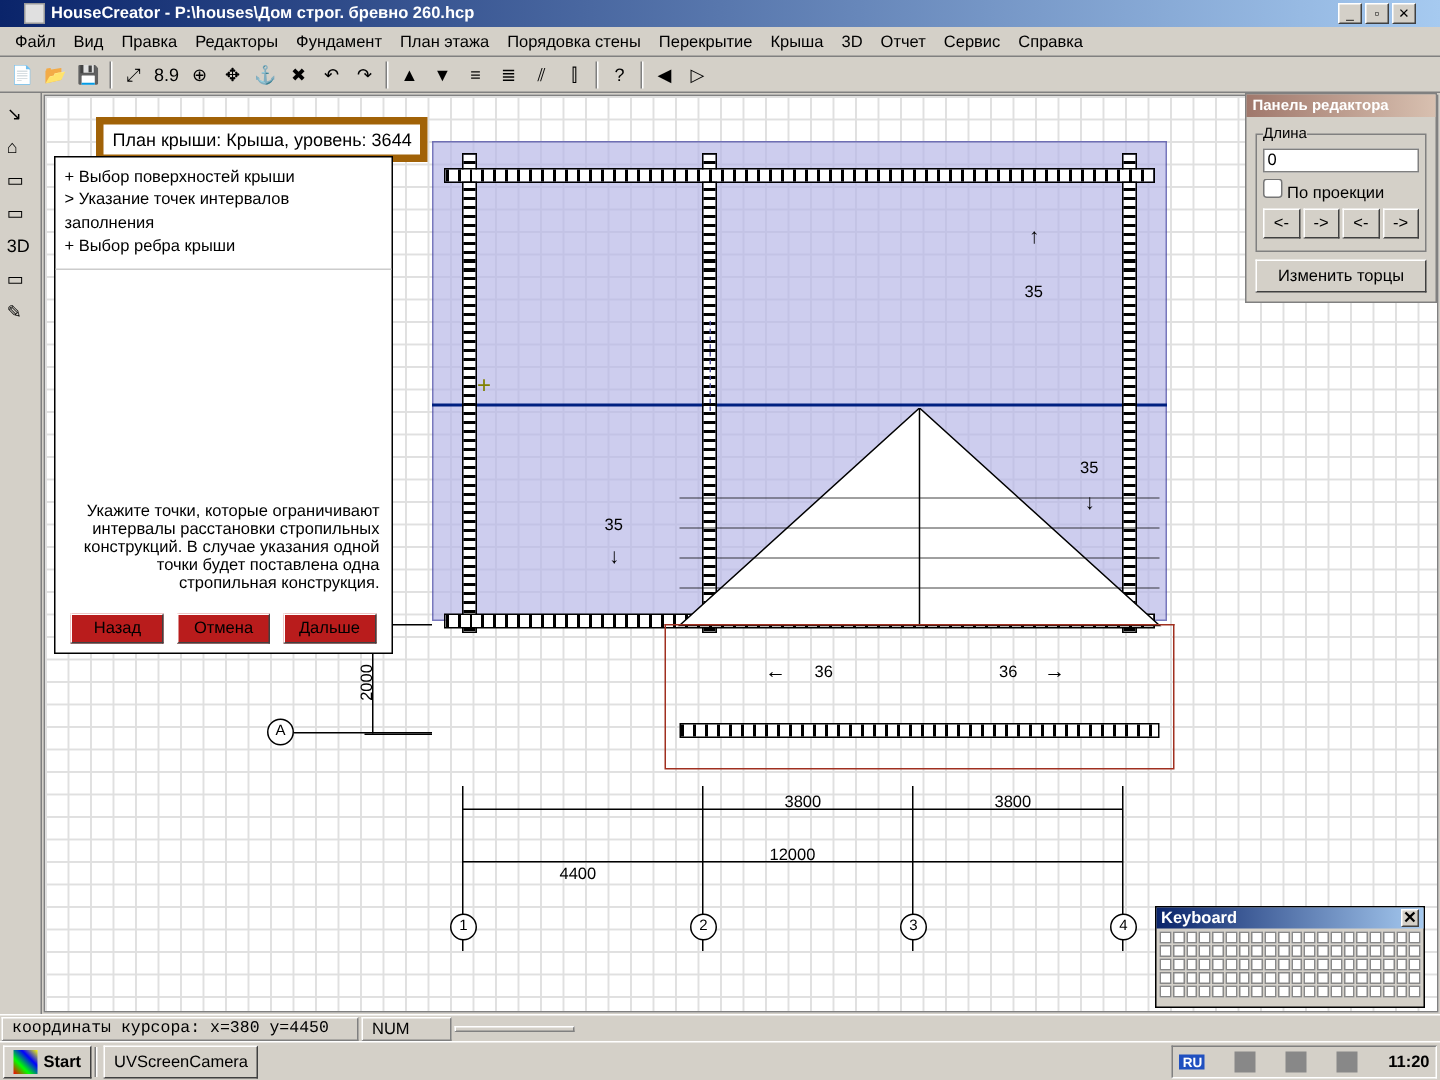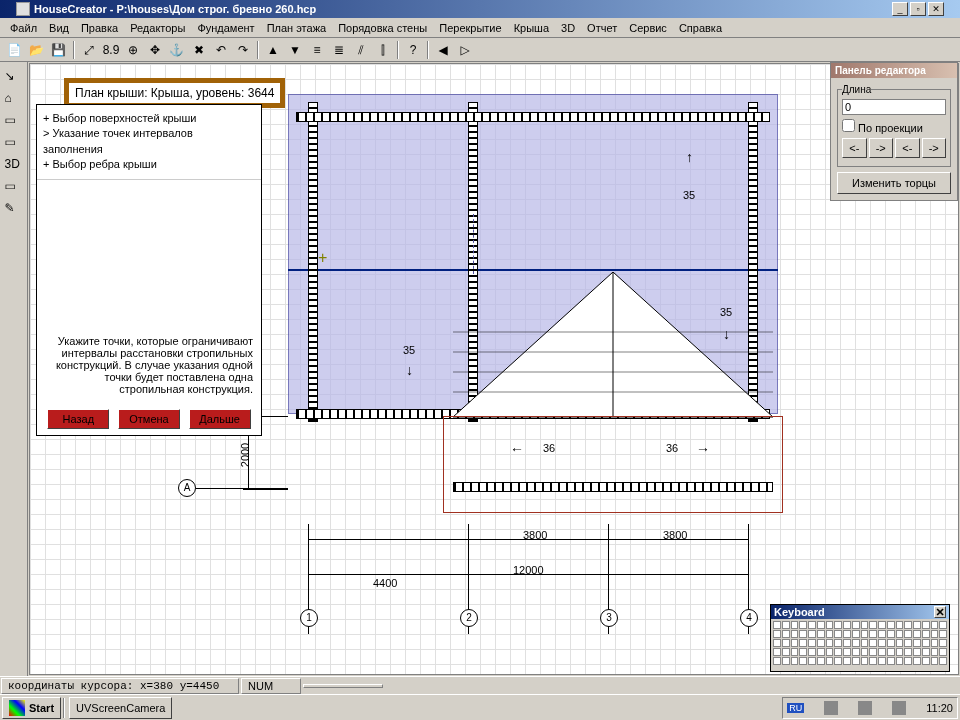--- a/index.html
+++ b/index.html
@@ -58,21 +58,21 @@
 .statusbar .cell{ border:1px solid #808080; border-top-color:#fff; border-left-color:#fff; padding:1px 6px; margin:0 1px; flex:0 0 auto;}
 .statusbar .cell.coords{width:238px;font-family:Liberation Mono, monospace;}
 .statusbar .cell.ready{flex:1;}
 .statusbar .cell.num{width:60px;}
 
 .taskbar { position:absolute; bottom:0; left:0; right:0; height:26px; background:#d4d0c8; border-top:1px solid #fff; display:flex; align-items:center; padding:0 2px;}
 .taskbar .start{ height:22px; padding:0 6px; background:#d4d0c8; border:1px solid #fff; border-right-color:#404040;border-bottom-color:#404040; display:flex;align-items:center;font-weight:bold;}
 .taskbar .start .logo{width:16px;height:16px;background:linear-gradient(45deg,#f00,#0f0,#00f,#ff0);margin-right:4px;}
 .taskbar .task{ height:22px; padding:0 6px; margin-left:2px; background:#d4d0c8; border:1px solid #fff; border-right-color:#404040;border-bottom-color:#404040; display:flex;align-items:center; max-width:150px; overflow:hidden;}
 .taskbar .task.active{ border:1px solid #404040; border-right-color:#fff; border-bottom-color:#fff; background:#e0e0e0;}
-.taskbar .tray{ margin-left:auto; height:22px; border:1px solid #808080; border-right-color:#fff; border-bottom-color:#fff; padding:0 4px; display:flex; align-items:center; gap:20px;}
+.taskbar .tray{ margin-left:auto; height:22px; border:1px solid #808080; border-right-color:#fff; border-bottom-color:#fff; padding:0 4px; display:flex; align-items:center; gap:20px;font-weight:bold;}
 .taskbar .tray .ic{width:14px;height:14px;background:#888;}
 
 
 .roof-fill{position:absolute; background:#b8b8e8; opacity:0.7;}
 .beam{position:absolute; background:repeating-linear-gradient(0deg,#000,#000 2px,#fff 2px,#fff 6px); border:1px solid #000;}
 .beam-h{position:absolute; background:repeating-linear-gradient(90deg,#000,#000 2px,#fff 2px,#fff 8px); border:1px solid #000;}
 .line{position:absolute;background:#000;}
 .dim{position:absolute;font-size:11px;color:#000;}
 .axis-circle{position:absolute;width:18px;height:18px;border:1px solid #000;border-radius:50%;background:#fff;text-align:center;line-height:16px;font-size:10px;}
 .arrow{position:absolute;font-size:14px;}

